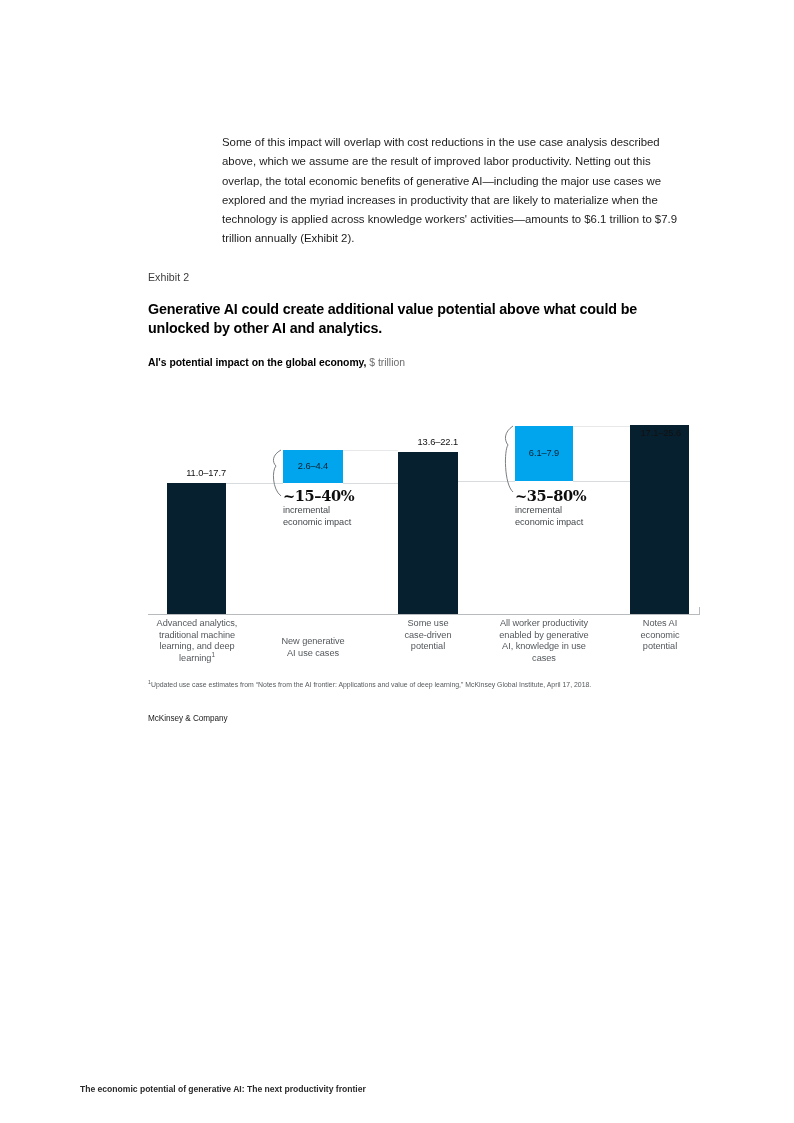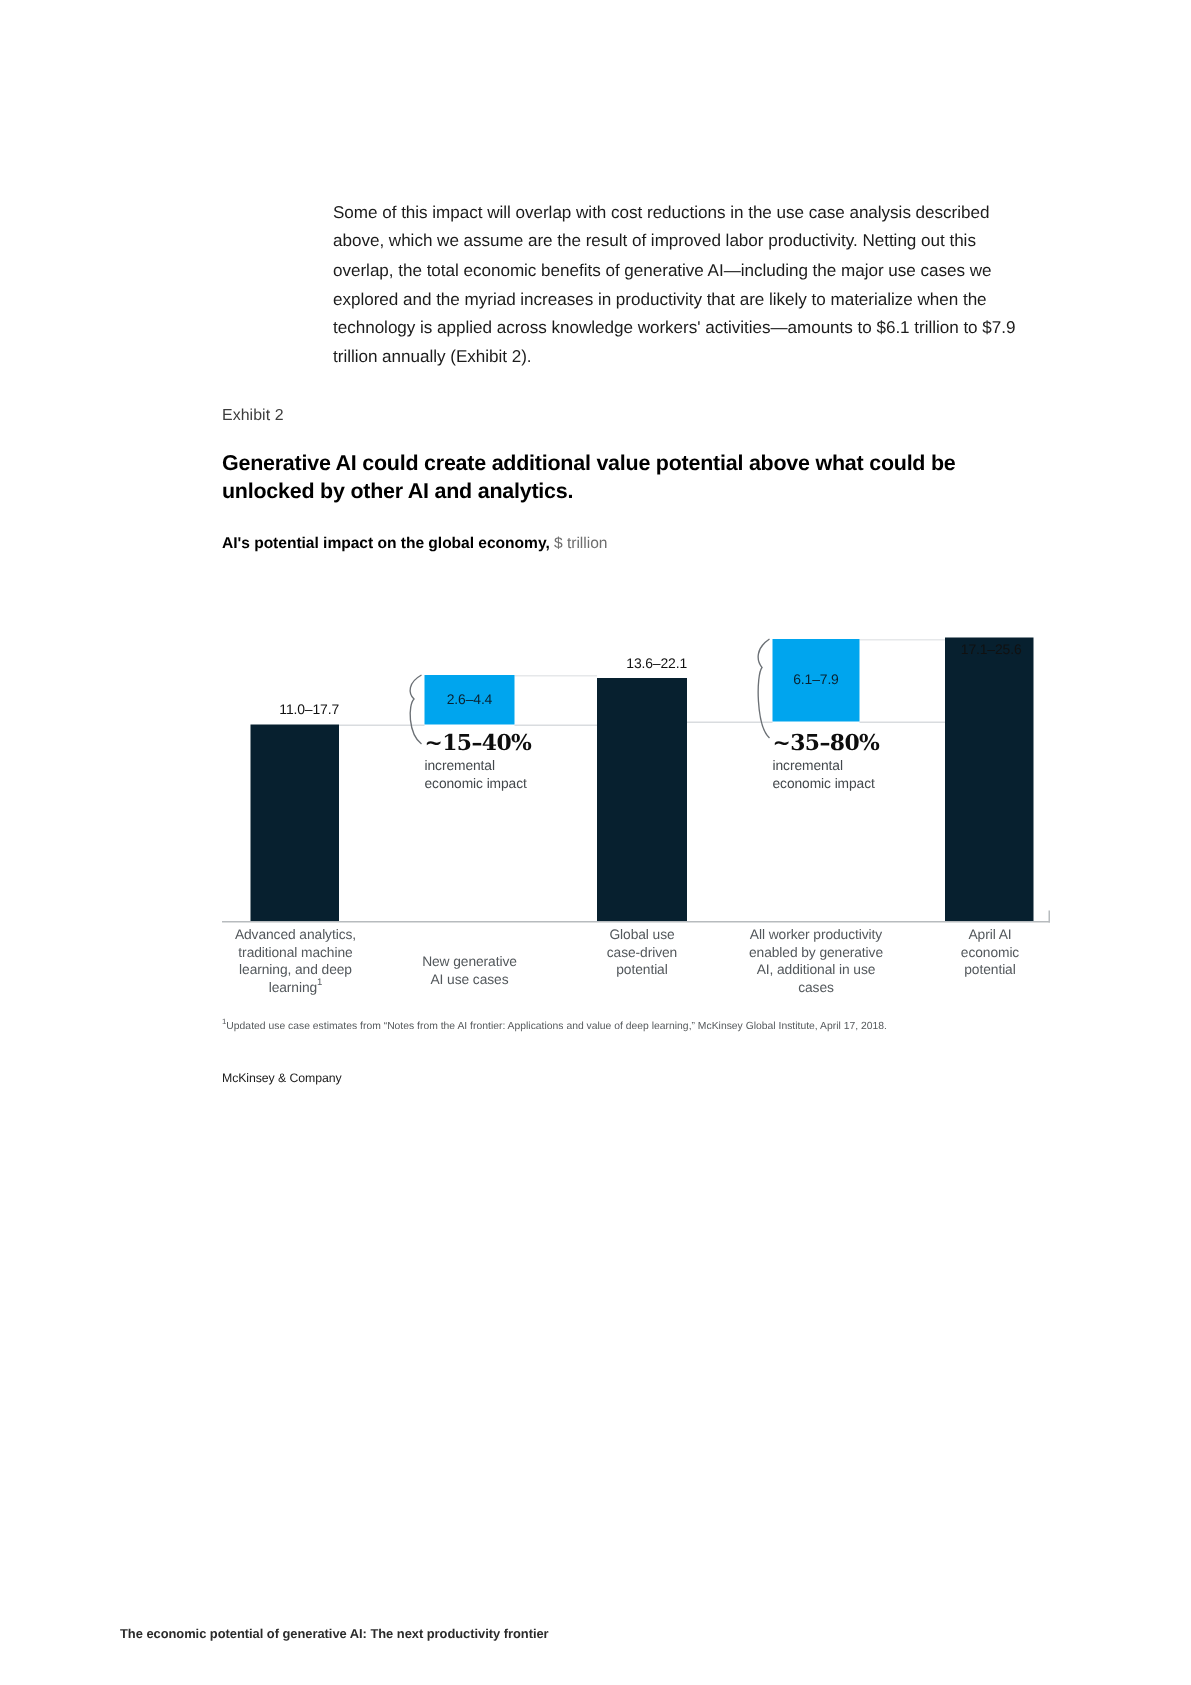--- a/index.html
+++ b/index.html
@@ -248,34 +248,34 @@
     <div>learning, and deep</div>
     <div><span>learning</span><sup>1</sup></div>
   </div>
 
   <div class="cat-label" style="left:257px; top:636px; width:112px;">
     <div>New generative</div>
     <div>AI use cases</div>
   </div>
 
   <div class="cat-label" style="left:372px; top:618px; width:112px;">
-    <div>Global use</div>
+    <div>Some use</div>
     <div>case-driven</div>
     <div>potential</div>
   </div>
 
   <div class="cat-label" style="left:477px; top:618px; width:134px;">
     <div>All worker productivity</div>
     <div>enabled by generative</div>
-    <div>AI, additional in use</div>
+    <div>AI, knowledge in use</div>
     <div>cases</div>
   </div>
 
   <div class="cat-label" style="left:604px; top:618px; width:112px;">
-    <div>April AI</div>
+    <div>Notes AI</div>
     <div>economic</div>
     <div>potential</div>
   </div>
 
 </div>
 
 <div class="footnote"><sup>1</sup><span>Updated use case estimates from “Notes from the AI frontier: Applications and value of deep learning,” McKinsey Global Institute, April 17, 2018.</span></div>
 <div class="brandline">McKinsey &amp; Company</div>
 
 <div class="page-num">10</div>

